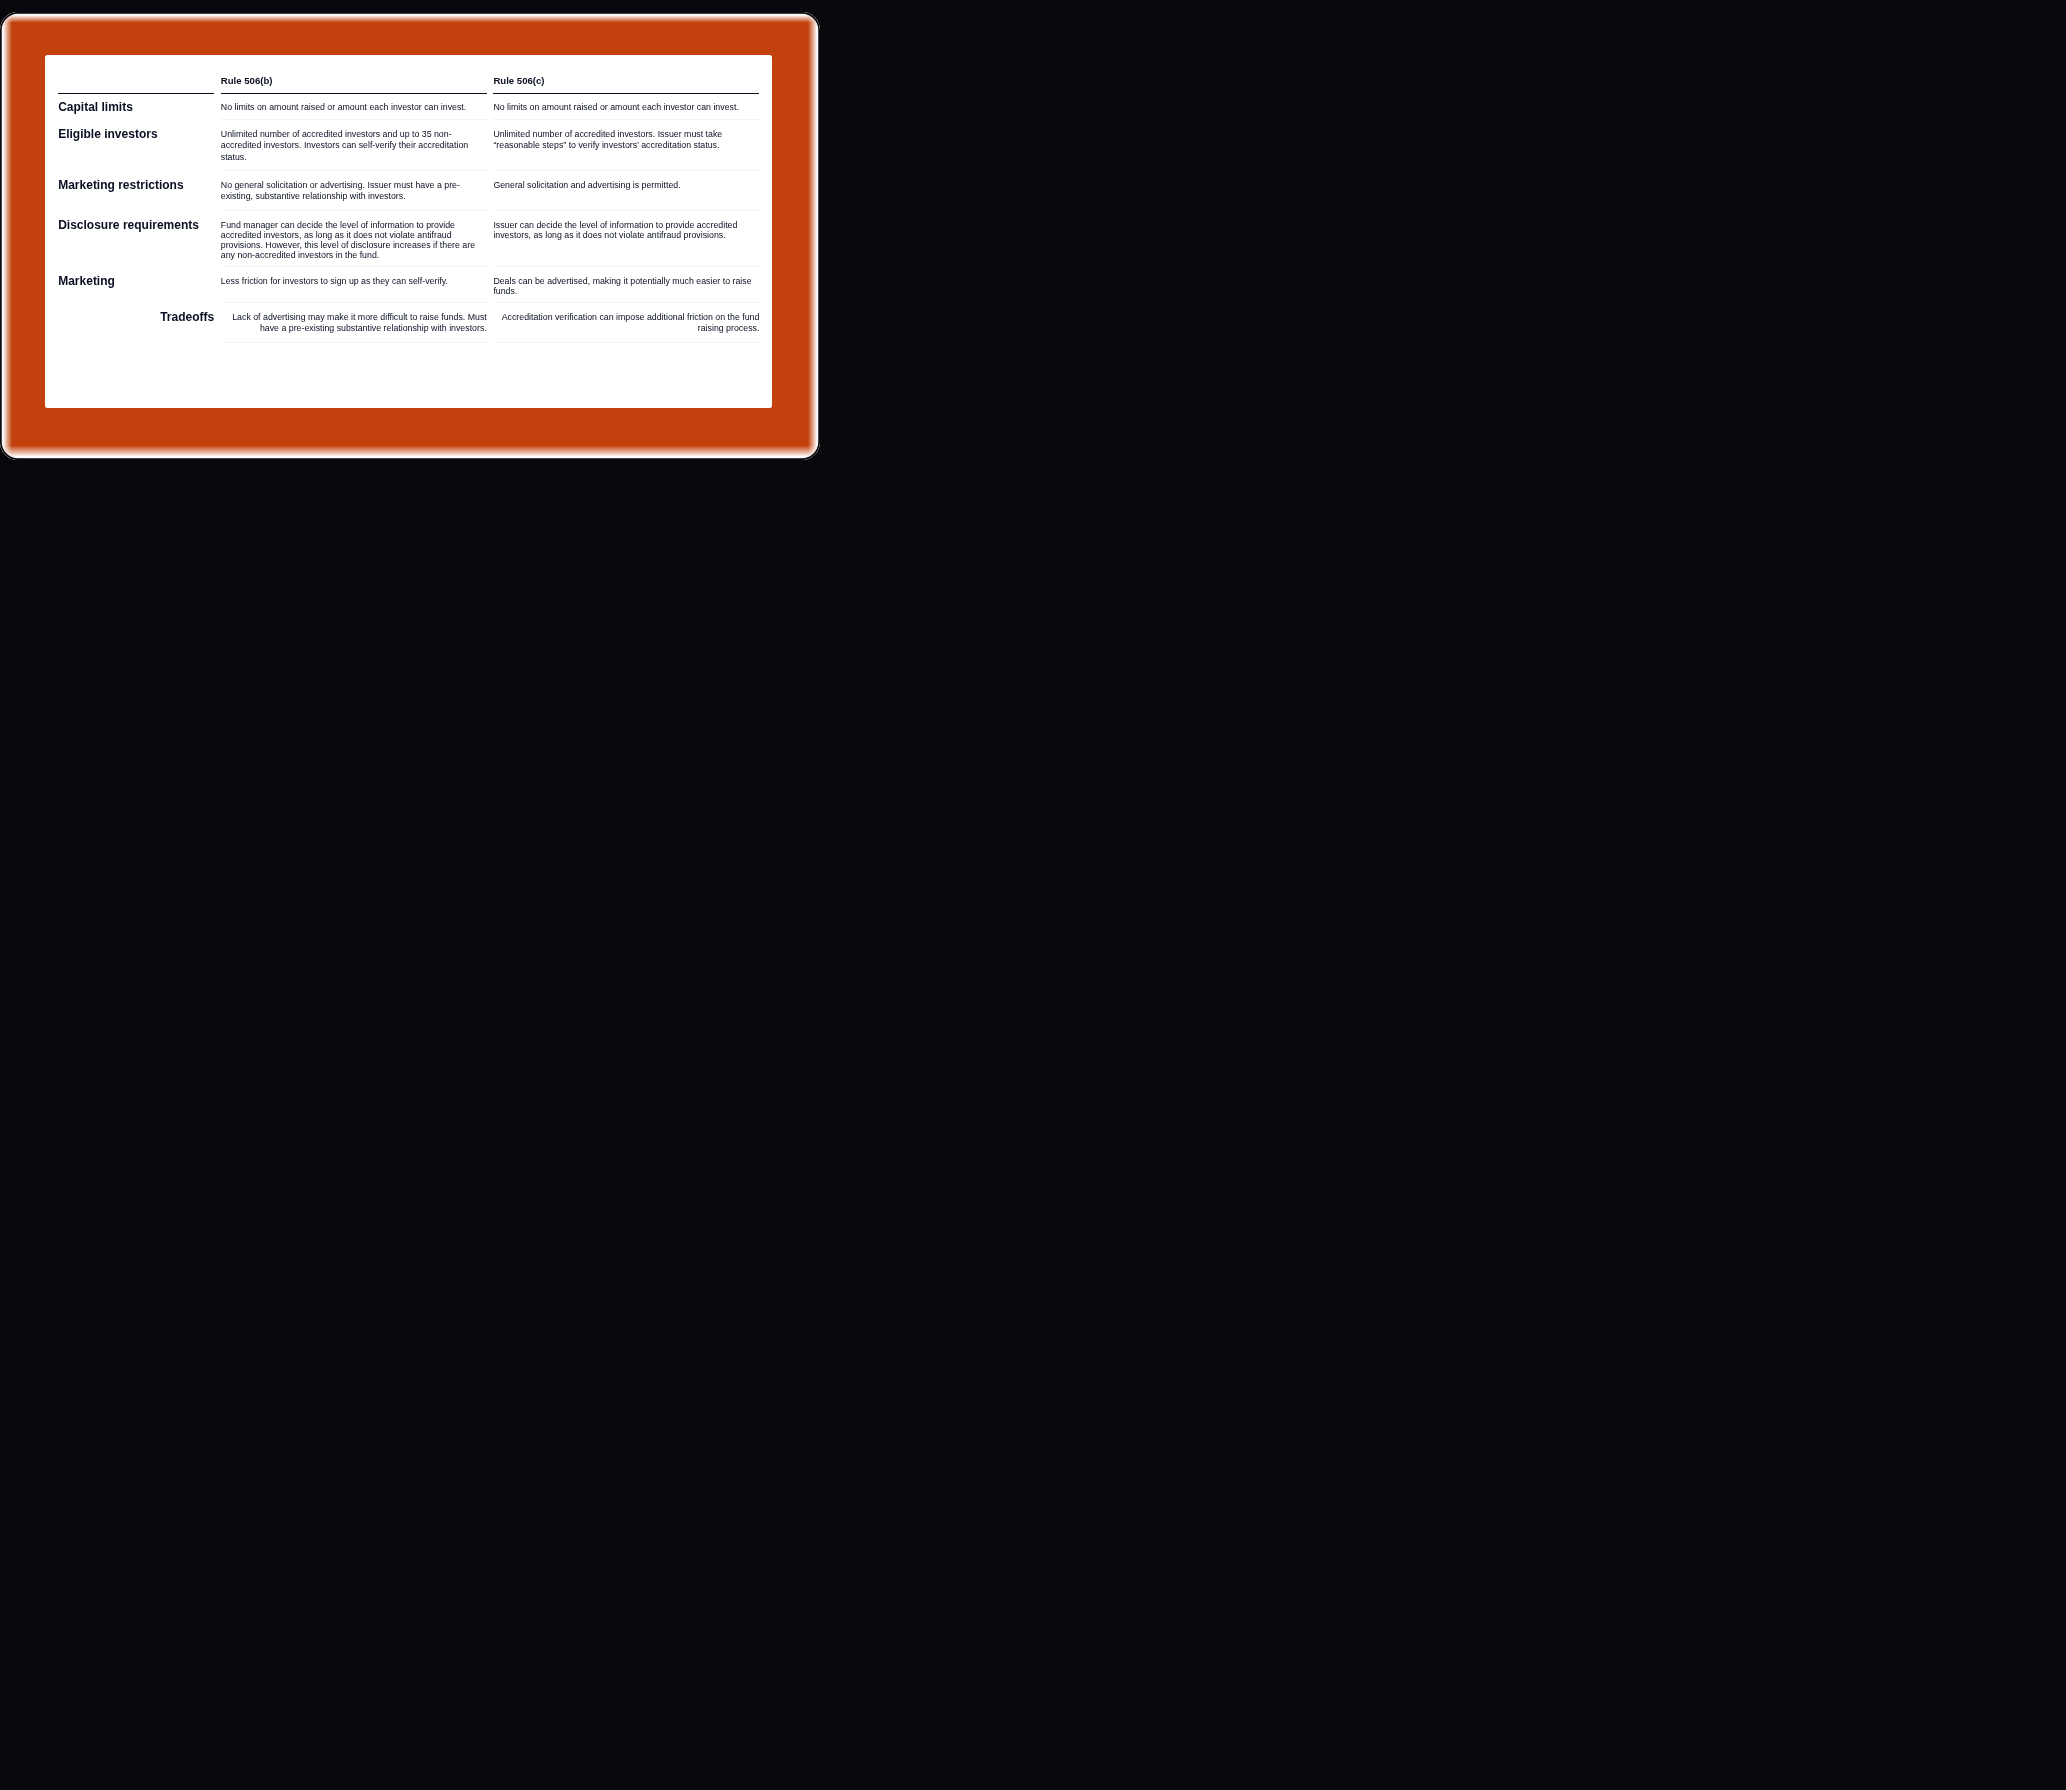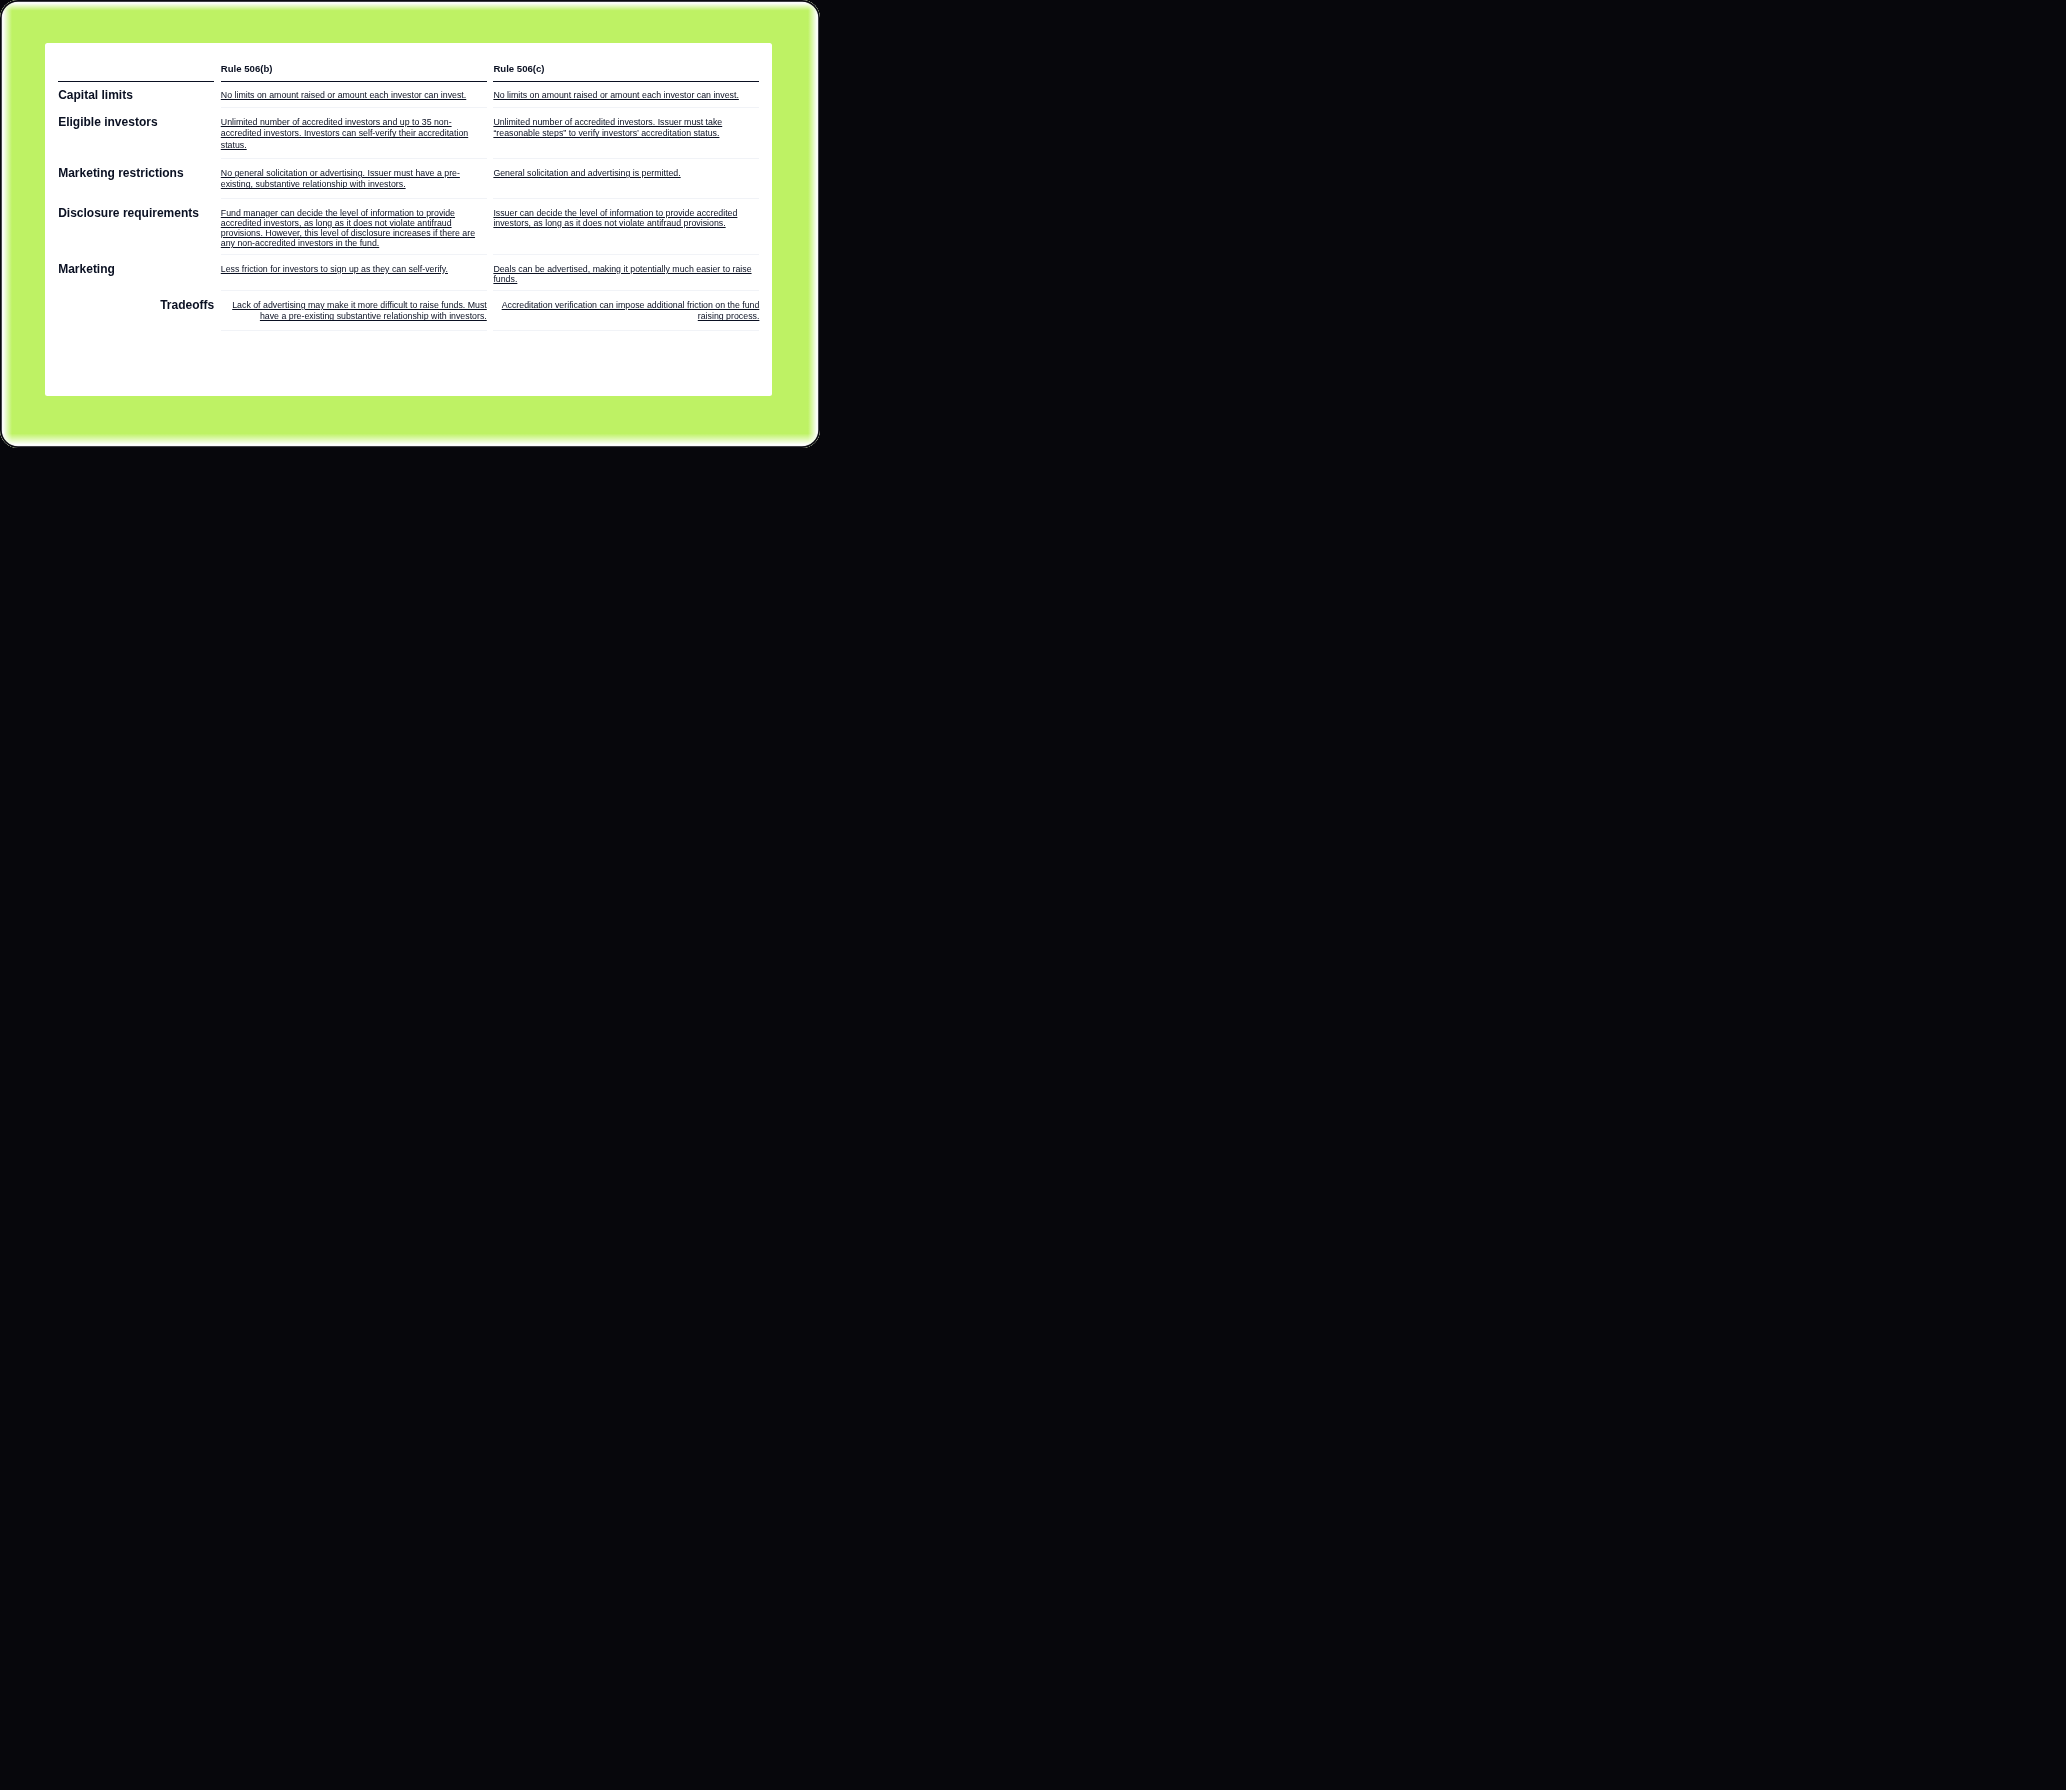--- a/index.html
+++ b/index.html
@@ -1,22 +1,22 @@
 <!DOCTYPE html>
 <html style="font-size:6.6px"><head>
 <meta charset="utf-8">
 <title>Rule 506(b) vs Rule 506(c) comparison</title>
 <style>
   html,body{margin:0;padding:0;}
   body{width:820px;height:448px;overflow:hidden;background:#07070c;
        font-family:"Liberation Sans",sans-serif;}
 
   
-  .frame{position:absolute;left:0;top:0;width:820px;height:448px;border-radius:18px;
-         background:#bef264;overflow:hidden;}
+  .frame{position:absolute;left:0;top:12px;width:820px;height:448px;border-radius:18px;
+         background:#c2410c;overflow:hidden;}
   .glow{position:absolute;left:0;top:0;right:0;bottom:0;}
   .glow.gl{background:linear-gradient(to right,#fff 0,#fff 2.9px,rgba(255,255,255,0) 12px);}
   .glow.gr{background:linear-gradient(to left,#fff 0,#fff 2.9px,rgba(255,255,255,0) 12px);}
   .glow.gt{background:linear-gradient(to bottom,#fff 0,#fff 2.9px,rgba(255,255,255,0) 10.7px);}
   .glow.gb{background:linear-gradient(to top,#fff 0,#fff 3.3px,rgba(255,255,255,0) 14.5px);}
   .bezel{position:absolute;left:0;top:0;right:0;bottom:0;border-radius:18px;
          box-shadow:inset 0 0 0 1.7px #0a0a10, inset 0 0 1.7px 0.6px #0a0a10;}
 
   
   .card{position:absolute;left:45px;top:43px;width:727px;height:353px;
@@ -26,21 +26,21 @@
   .tbl{width:701px;border-collapse:separate;border-spacing:0;table-layout:fixed;}
   col.c1{width:156px}col.cg{width:6.6px}col.c2{width:266px}col.c3{width:266px}
   .tbl th,.tbl td{margin:0;text-align:left;vertical-align:top;color:#0a1022;
                   -webkit-font-smoothing:antialiased;}
   thead th{font-weight:700;font-size:9.6px;line-height:11.6px;
            height:39px;box-sizing:border-box;
            padding:20px 0 0 0;border-bottom:0.8px solid #0a1022;}
   thead th.g{border-bottom:none;}
   tbody th{font-weight:700;font-size:12px;padding:8.3px 0 0 0;line-height:10px;}
   tbody td{font-weight:400;font-size:8.8px;padding:8.4px 0 0 0;
-           border-bottom:0.4px solid #f1f3f7;text-decoration:underline;}
+           border-bottom:0.4px solid #f1f3f7;}
   tbody td.g{border-bottom:none;}
   tr.lh24 td{line-height:10px;}
   tr.lh28 td{line-height:11.3px;padding-top:8.8px;}
   tr.r1 th,tr.r1 td{height:26.4px;box-sizing:border-box;}
   tr.r2 th,tr.r2 td{height:51px;box-sizing:border-box;margin-left:10px;}
   tr.r3 th,tr.r3 td{height:40px;box-sizing:border-box;margin-left:27px;}
   tr.r4 th,tr.r4 td{height:51px;box-sizing:border-box;}
   tr.r5 th,tr.r5 td{height:56px;box-sizing:border-box;}
   tr.r6 th,tr.r6 td{height:36px;box-sizing:border-box;}
   tr.r7 th,tr.r7 td{height:40px;box-sizing:border-box;text-align:right;}

